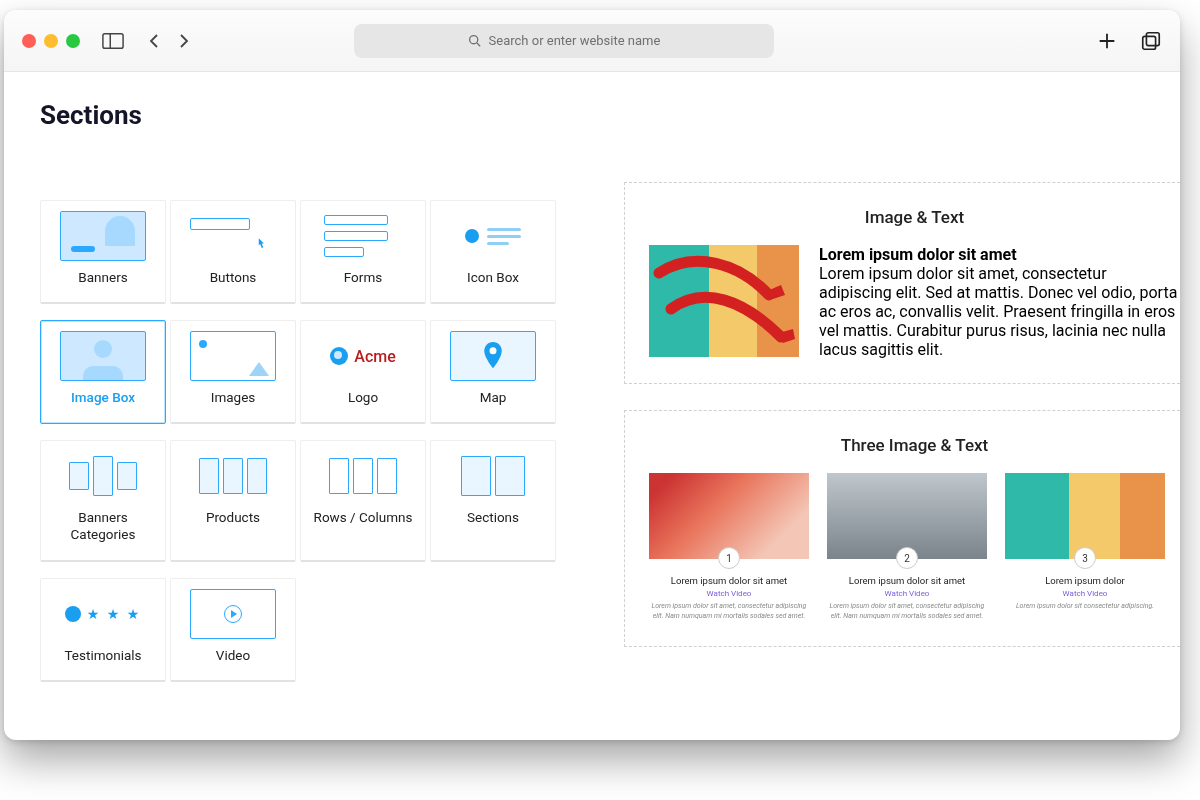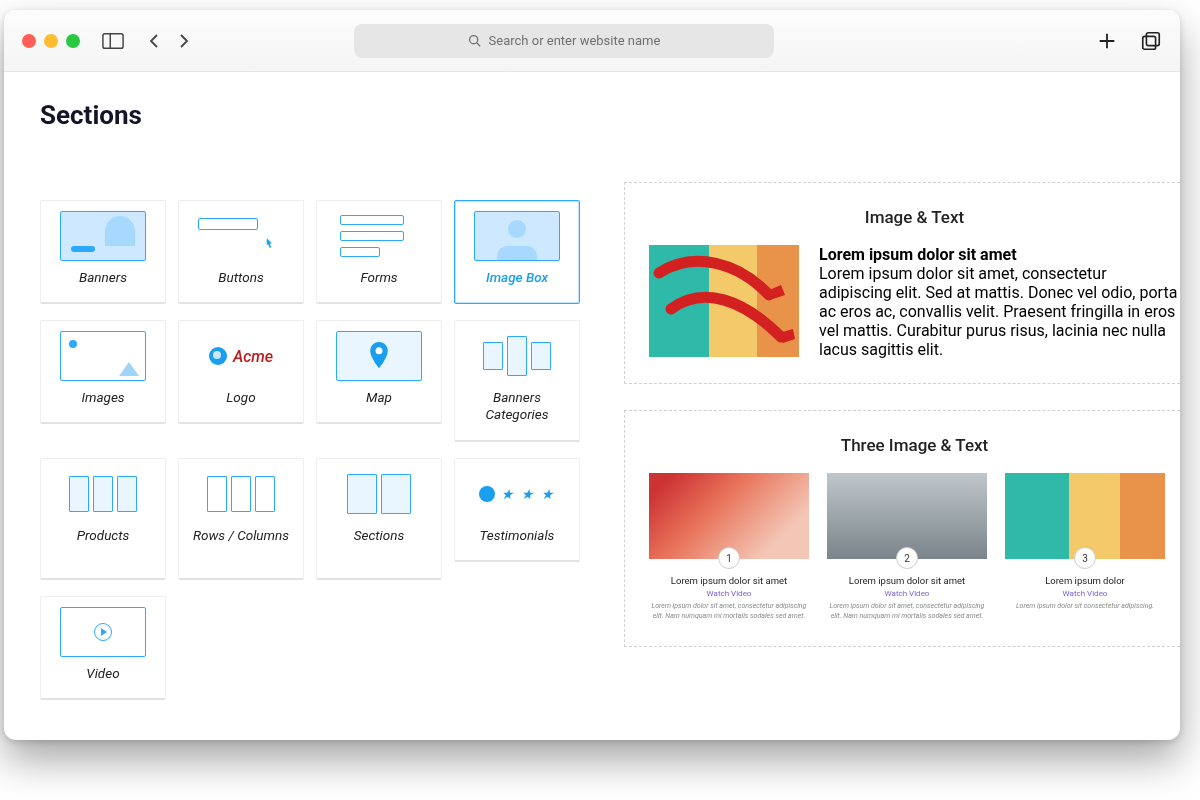--- a/index.html
+++ b/index.html
@@ -49,22 +49,21 @@
   .content {
     flex:1; overflow:hidden; position:relative;
     display:flex;
   }
   .left-pane { width:620px; padding:28px 0 0 36px; }
   .page-title { font-size:26px; font-weight:700; color:#15152a; }
   .grid {
     margin-top:70px;
     display:grid;
     grid-template-columns: repeat(4, 126px);
-    gap:16px 12px;
-    font-style:italic;
+    gap:16px 4px;
   }
   .tile {
     background:#fff;
     border:1px solid #eee;
     border-bottom:2px solid #e2e2e2;
     border-radius:2px;
     height:104px;
     display:flex; flex-direction:column; align-items:center; justify-content:flex-start;
     padding:10px 6px 8px 6px;
     cursor:pointer;
@@ -220,20 +219,31 @@
 
         <div class="tile">
           <div class="thumb forms-thumb">
               <div class="f1"></div>
               <div class="f1"></div>
               <div class="f2"></div>
             </div>
           <div class="tile-label">Forms</div>
         </div>
 
+        <div class="tile">
+          <div class="thumb iconbox-thumb">
+              <div class="dot"></div>
+              <div class="lines">
+                <span></span>
+                <span></span>
+                <span style="width:22px"></span>
+              </div>
+            </div>
+          <div class="tile-label">Icon Box</div>
+        </div>
 
         <div class="tile selected">
           <div class="thumb imgbox-thumb">
               <span class="head"></span>
               <span class="body"></span>
             </div>
           <div class="tile-label">Image Box</div>
         </div>
 
         <div class="tile">

